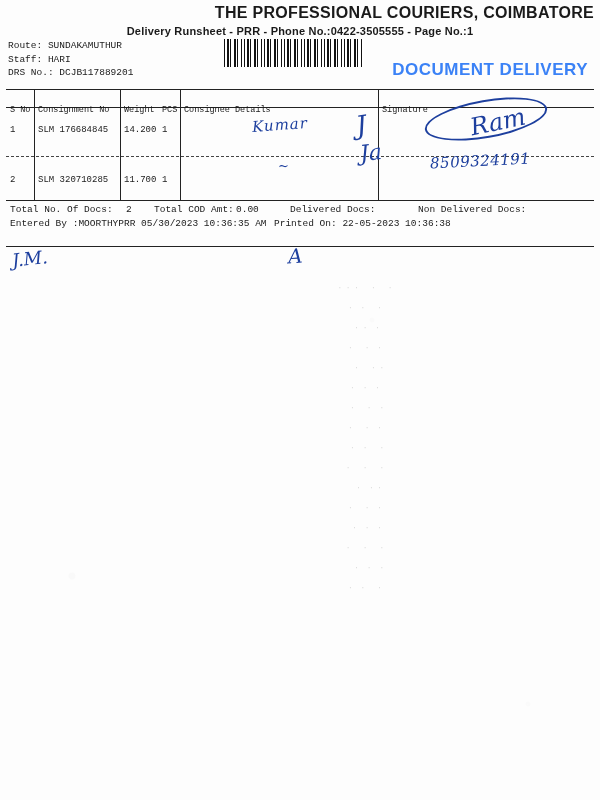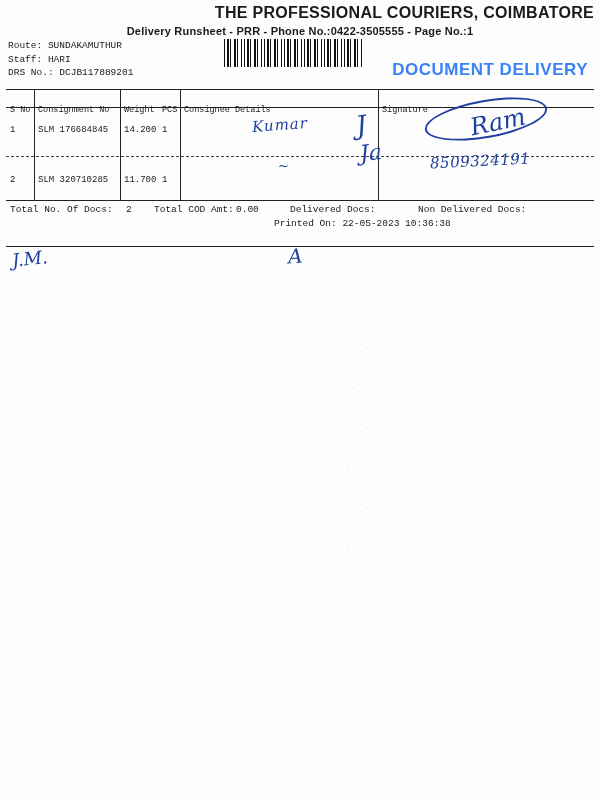--- a/index.html
+++ b/index.html
@@ -317,20 +317,21 @@
     <div class="totals">
       <div class="totline">
         <span class="t-a">Total No. Of Docs:</span>
         <span style="position:absolute;left:120px;">2</span>
         <span class="t-b">Total COD Amt:</span>
         <span style="position:absolute;left:230px;">0.00</span>
         <span class="t-c">Delivered Docs:</span>
         <span class="t-d">Non Delivered Docs:</span>
       </div>
       <div class="totline">
+        <span class="t-e">Entered By :MOORTHYPRR 05/30/2023 10:36:35 AM</span>
         <span class="t-f">Printed On: 22-05-2023 10:36:38</span>
       </div>
     </div>
 
 
   </div>
 
   <div class="hw hw-kumar">Kumar</div>
   <div class="hw hw-dash">~</div>
   <div class="hw hw-phone">8509324191</div>

